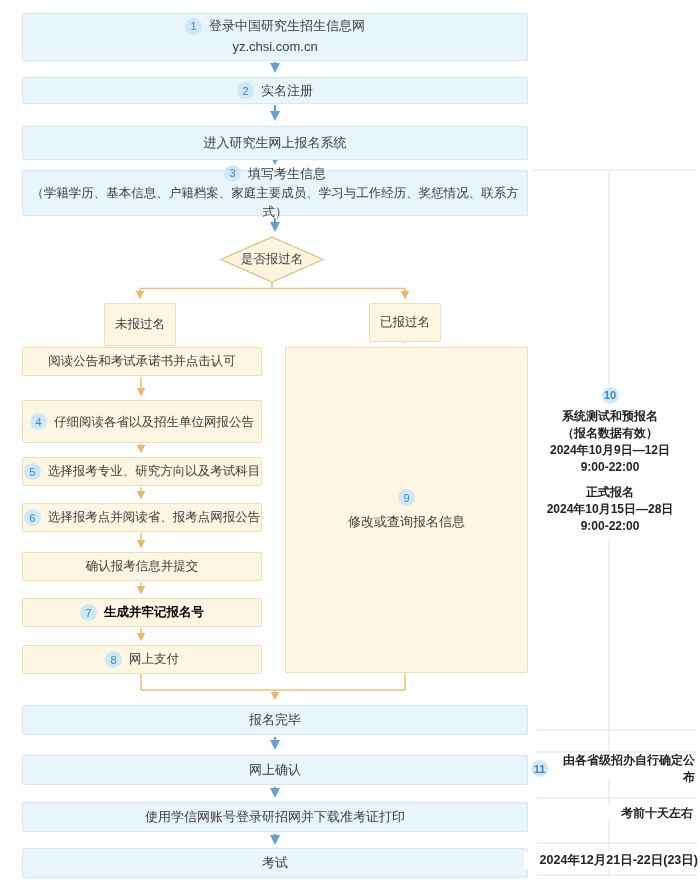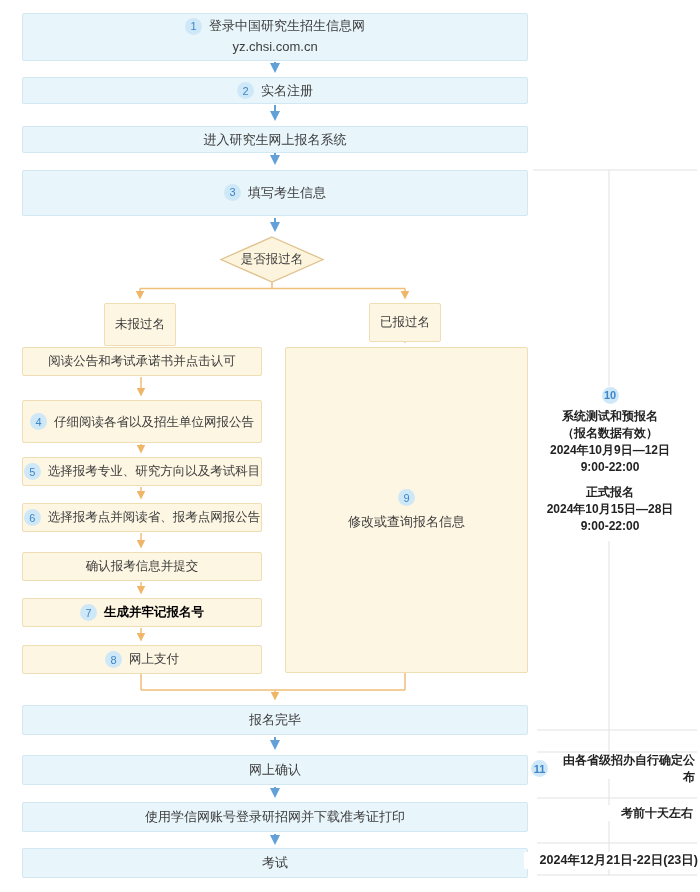--- a/index.html
+++ b/index.html
@@ -103,29 +103,30 @@
       <span>登录中国研究生招生信息网</span>
     </div>
     <div>yz.chsi.com.cn</div>
   </div>
 
   <div class="box blue wide" style="top:77px;height:27px;">
     <span class="num">2</span>
     <span>实名注册</span>
   </div>
 
-  <div class="box blue wide" style="top:126px;height:27px;">
+  <div class="box blue wide" style="top:126px;height:34px;">
     <span>进入研究生网上报名系统</span>
   </div>
 
   <div class="box blue wide col" style="top:170px;height:46px;line-height:1.55;">
     <div style="display:flex;align-items:center;gap:7px;">
       <span class="num">3</span>
       <span>填写考生信息</span>
     </div>
+    <div style="font-size:12.5px;">（学籍学历、基本信息、户籍档案、家庭主要成员、学习与工作经历、奖惩情况、联系方式）</div>
   </div>
 
   <div class="diamond-label">是否报过名</div>
 
   <div class="box cream small" style="left:104px;width:72px;top:303px;height:43px;">
     <span>未报过名</span>
   </div>
   <div class="box cream small" style="left:369px;width:72px;top:303px;height:39px;">
     <span>已报过名</span>
   </div>

